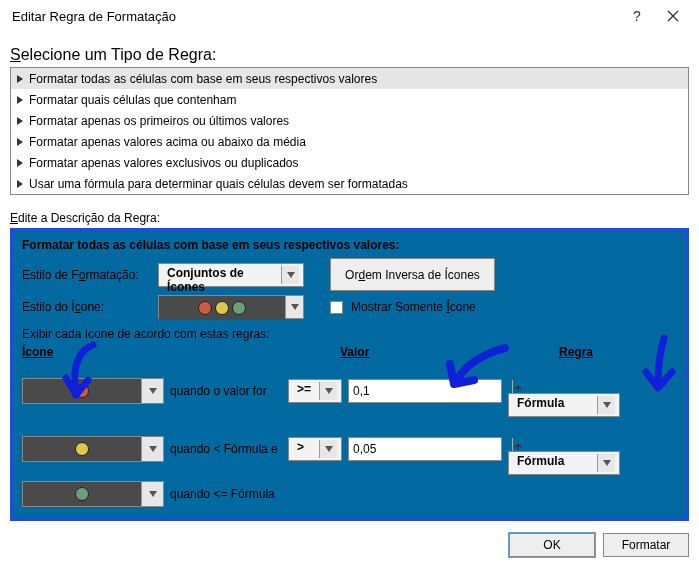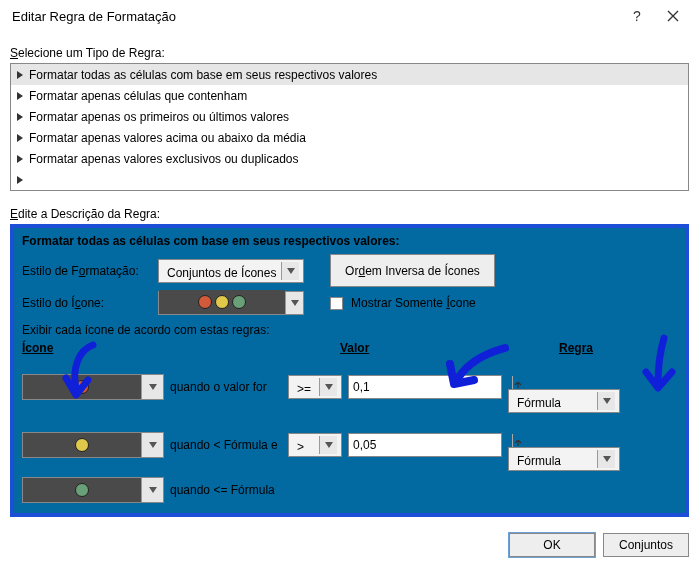--- a/index.html
+++ b/index.html
@@ -22,21 +22,21 @@
     font-size: 13px;
   }
   .titlebar .spacer { flex:1; }
   .titlebar .sysbtn {
     width:36px; height:28px;
     display:flex; align-items:center; justify-content:center;
     font-size:14px; color:#333;
   }
   .section-label {
     padding: 14px 10px 3px 10px;
-    font-size: 12px;
+    font-size: 16px;
   }
   .rulelist {
     margin: 0 10px;
     border: 1px solid #888;
     background:#fff;
   }
   .rulelist .row {
     display:flex; align-items:center;
     height: 21px;
     padding: 0 6px;
@@ -64,23 +64,24 @@
   .desc-title { font-weight:bold; margin-bottom:6px; }
   .row-line { display:flex; align-items:center; gap:8px; margin:4px 0; }
   .lbl { width:128px; }
   .combo, .btn, .check, .numfield {
     font: inherit;
     border:1px solid #888;
     background:#fff;
     padding: 2px 4px;
   }
   .combo {
-    display:flex; align-items:flex-end;
+    display:flex; align-items:flex-start;
     height:24px;
     background:#f3f3f3;
+    font-weight:bold;
   }
   .combo .txt { flex:1; padding:0 4px; }
   .combo .arrow {
     width:18px; height:100%;
     border-left:1px solid #999;
     display:flex; align-items:center; justify-content:center;
     background:#e7e7e7;
   }
   .arrow svg, .chev svg { display:block; }
   .btn {
@@ -182,36 +183,37 @@
   <span class="und">S</span><span></span><span>elecione um Tipo de Regra:</span>
 </div>
 
 <div class="rulelist">
   <div class="row selected">
       <span class="tri"></span>
       <span>Formatar todas as células com base em seus respectivos valores</span>
     </div>
   <div class="row">
       <span class="tri"></span>
-      <span>Formatar apenas células que contenham</span>
+      <span>Formatar quais células que contenham</span>
     </div>
   <div class="row">
       <span class="tri"></span>
       <span>Formatar apenas os primeiros ou últimos valores</span>
     </div>
   <div class="row">
       <span class="tri"></span>
       <span>Formatar apenas valores acima ou abaixo da média</span>
     </div>
   <div class="row">
       <span class="tri"></span>
       <span>Formatar apenas valores exclusivos ou duplicados</span>
     </div>
   <div class="row">
       <span class="tri"></span>
+      <span>Usar uma fórmula para determinar quais células devem ser formatadas</span>
     </div>
 </div>
 
 <div class="desc-label">
   <span class="und">E</span><span>dite a Descrição da Regra:</span>
 </div>
 
 <div class="desc-panel">
   <div class="desc-title">Formatar todas as células com base em seus respectivos valores:</div>
 
@@ -343,21 +345,21 @@
             <path d="M0 0 L8 0 L4 6 Z" fill="#555"></path>
           </svg>
         </span>
     </div>
     <div class="cond-text">quando &lt;= Fórmula</div>
   </div>
 </div>
 
 <div class="footer">
   <div class="fbtn primary">OK</div>
-  <div class="fbtn">Conjuntos</div>
+  <div class="fbtn">Formatar</div>
 </div>
 
 <svg class="annot" style="left:58px; top:340px;" width="60" height="70">
   <path d="M35 5 C 20 10 14 30 18 48" stroke="#1020d8" stroke-width="7" fill="none" stroke-linecap="round"></path>
   <path d="M8 38 L18 55 L30 40" stroke="#1020d8" stroke-width="7" fill="none" stroke-linecap="round" stroke-linejoin="round"></path>
 </svg>
 <svg class="annot" style="left:440px; top:340px;" width="80" height="60">
   <path d="M65 8 C 50 12 30 20 18 38" stroke="#1020d8" stroke-width="8" fill="none" stroke-linecap="round"></path>
   <path d="M10 24 L14 44 L34 40" stroke="#1020d8" stroke-width="8" fill="none" stroke-linecap="round" stroke-linejoin="round"></path>
 </svg>

